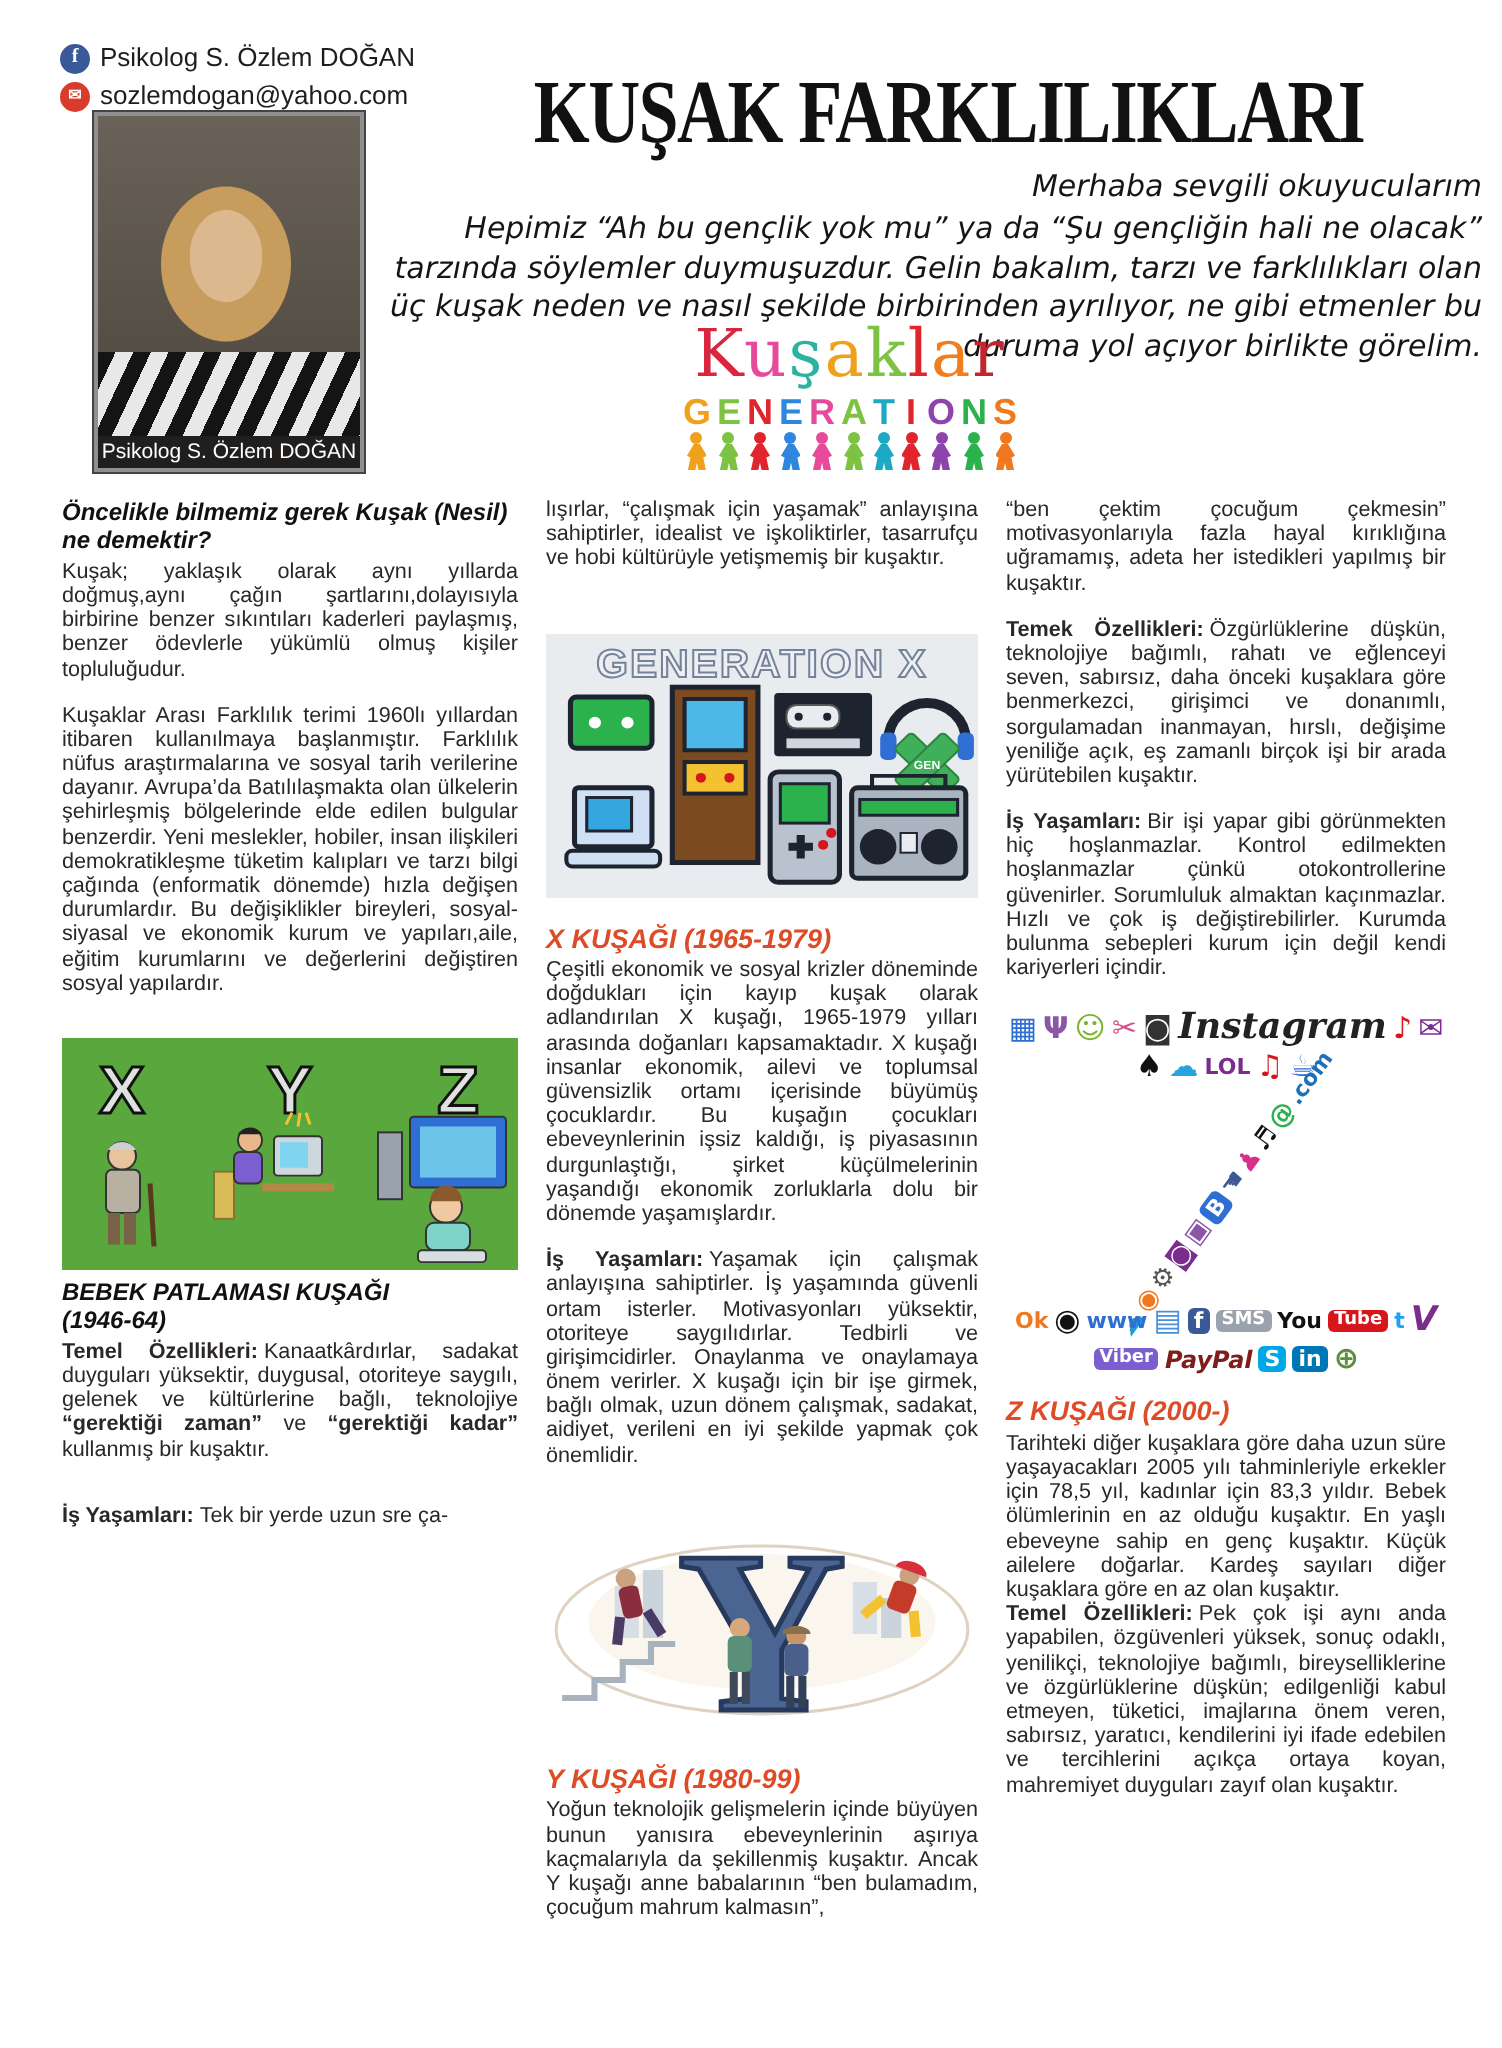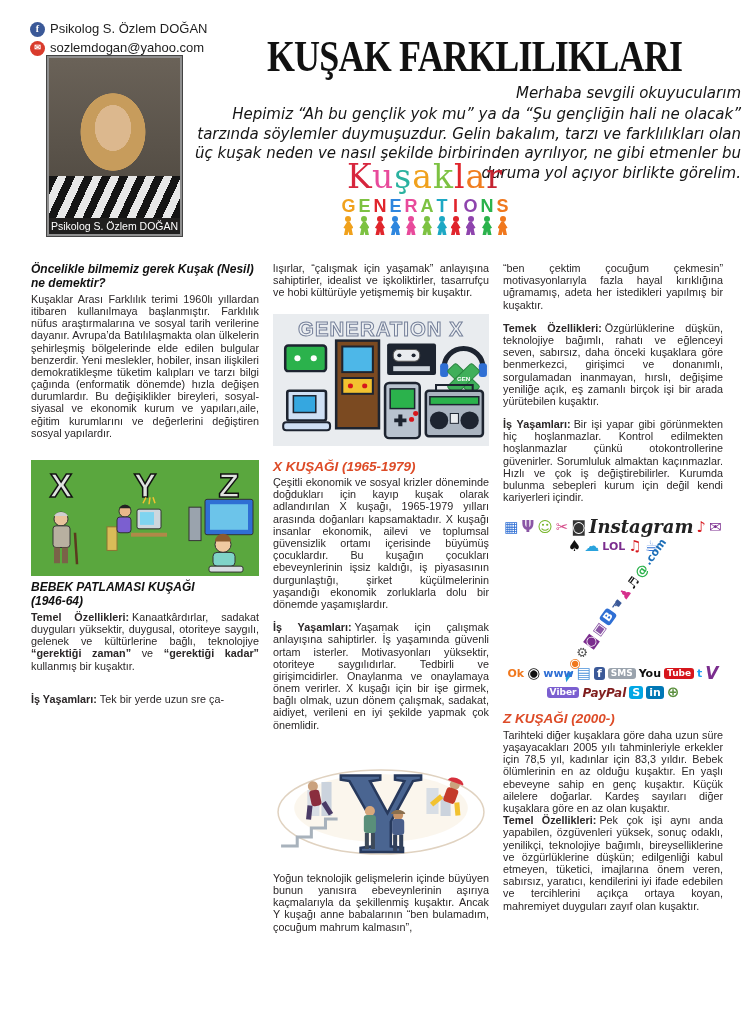--- a/index.html
+++ b/index.html
@@ -34,35 +34,35 @@
   .gen-graphic{position:absolute;left:305px;top:160px;width:240px;display:flex;flex-direction:column;align-items:center;}
   .gg-title{font-family:"DejaVu Serif",serif;font-weight:normal;font-size:33px;line-height:1;letter-spacing:1px;}
   .gg-word{display:flex;gap:3px;margin-top:4px;align-items:flex-start;}
   .gl{display:flex;flex-direction:column;align-items:center;}
   .gl b{font-size:18px;line-height:1;font-family:"Liberation Sans",sans-serif;}
   .person{display:block;width:10px;height:19px;margin-top:1px;position:relative;}
   .person::before{content:"";position:absolute;left:50%;transform:translateX(-50%);top:0;width:6px;height:6px;border-radius:50%;background:currentColor;}
   .person::after{content:"";position:absolute;left:0;top:6px;width:10px;height:13px;background:currentColor;
       clip-path:polygon(35% 0,65% 0,100% 45%,82% 52%,95% 100%,58% 100%,50% 72%,42% 100%,5% 100%,18% 52%,0 45%);}
   
-  .cols{position:absolute;left:31px;top:262px;width:692px;height:762px;display:flex;gap:14px;overflow:hidden;}
+  .cols{position:absolute;left:31px;top:249px;width:692px;height:762px;display:flex;gap:14px;overflow:hidden;}
   .col{display:flex;flex-direction:column;}
   .col1{width:228px;} .col2{width:216px;} .col3{width:220px;}
   .col p{margin:0 0 11px;font-size:10.8px;line-height:1.13;text-align:justify;color:#2b2728;}
   .col p.tight{margin-bottom:0;}
   .col h3{margin:0 0 2px;font-size:12px;font-style:italic;font-weight:bold;color:#111;line-height:1.2;}
   .col h4{margin:7px 0 2px;font-size:13.5px;font-style:italic;font-weight:bold;color:#dd4b27;line-height:1.15;}
   .lbl{margin-right:3px;}
   .gap{height:10px;flex:0 0 auto;}
   
   .img{width:100%;flex:0 0 auto;}
   .img svg{display:block;width:100%;height:100%;}
   .img-xyz{height:116px;margin:10px 0 4px;}
   .img-xyz2{height:120px;margin:4px 0 10px;}
-  .img-genx{height:132px;margin:4px 0 6px;}
+  .img-genx{height:132px;margin:20px 0 6px;}
   .img-y{height:126px;margin:4px 0 0;}
   .img-z{position:relative;height:186px;margin:2px 0 2px;overflow:hidden;}
   
   .chiprow{position:absolute;display:flex;align-items:center;justify-content:center;flex-wrap:wrap;gap:3px;}
   .z-top{top:2px;left:0;right:0;}
   .z-mid{left:50%;top:94px;transform:translate(-50%,-50%) rotate(-54deg);gap:2px;flex-wrap:nowrap;}
   .z-bottom{bottom:2px;left:0;right:0;}
   .chip{font-weight:bold;line-height:1;font-size:15px;font-family:"DejaVu Sans",sans-serif;}
   .z-mid .chip{font-size:13px;}
   .chip.badge{border-radius:3px;padding:1px 3px;font-size:11px;}
@@ -146,20 +146,21 @@
           <b>S</b>
           <i class="person"></i>
         </span>
       </div>
   </div>
 
   <main class="cols">
 
     <section class="col col1">
       <h3>Öncelikle bilmemiz gerek Kuşak (Nesil) ne demektir?</h3>
+      <p>Kuşak; yaklaşık olarak aynı yıllarda doğmuş,aynı çağın şartlarını,dolayısıyla birbirine benzer sıkıntıları kaderleri paylaşmış, benzer ödevlerle yükümlü olmuş kişiler topluluğudur.</p>
       <p>Kuşaklar Arası Farklılık terimi 1960lı yıllardan itibaren kullanılmaya başlanmıştır. Farklılık nüfus araştırmalarına ve sosyal tarih verilerine dayanır. Avrupa’da Batılılaşmakta olan ülkelerin şehirleşmiş bölgelerinde elde edilen bulgular benzerdir. Yeni meslekler, hobiler, insan ilişkileri demokratikleşme tüketim kalıpları ve tarzı bilgi çağında (enformatik dönemde) hızla değişen durumlardır. Bu değişiklikler bireyleri, sosyal-siyasal ve ekonomik kurum ve yapıları,aile, eğitim kurumlarını ve değerlerini değiştiren sosyal yapılardır.</p>
 
       <div class="img img-xyz">
         <svg viewBox="0 0 228 118" preserveAspectRatio="none">
           <rect width="228" height="118" fill="#5aa73e"></rect>
           <text x="30" y="38" text-anchor="middle" font-family="Liberation Sans,sans-serif" font-size="34" font-weight="bold" fill="#dfe3df" stroke="#111" stroke-width="1.5">X</text>
           <text x="114" y="38" text-anchor="middle" font-family="Liberation Sans,sans-serif" font-size="34" font-weight="bold" fill="#dfe3df" stroke="#111" stroke-width="1.5">Y</text>
           <text x="198" y="38" text-anchor="middle" font-family="Liberation Sans,sans-serif" font-size="34" font-weight="bold" fill="#dfe3df" stroke="#111" stroke-width="1.5">Z</text>
           <g>
             <circle cx="30" cy="60" r="7" fill="#e8c49c" stroke="#333"></circle>
@@ -296,20 +297,21 @@
           <g transform="translate(176,50) rotate(20)">
             <circle cx="0" cy="-12" r="5" fill="#caa27e"></circle>
               <path d="M-8 -14 a8 5 0 0 1 16 0 z" fill="#d6303c"></path>
             <rect x="-6" y="-8" width="12" height="15" rx="3" fill="#c43b2a"></rect>
             <rect x="-8" y="7" width="5" height="13" fill="#f2c230" transform="rotate(30)"></rect>
               <rect x="3" y="7" width="5" height="13" fill="#f2c230" transform="rotate(-25)"></rect>
           </g>
         </svg>
       </div>
 
+      <h4>Y KUŞAĞI (1980-99)</h4>
       <p>Yoğun teknolojik gelişmelerin içinde büyüyen bunun yanısıra ebeveynlerinin aşırıya kaçmalarıyla da şekillenmiş kuşaktır. Ancak Y kuşağı anne babalarının “ben bulamadım, çocuğum mahrum kalmasın”,</p>
     </section>
 
     <section class="col col3">
       <p>“ben çektim çocuğum çekmesin” motivasyonlarıyla fazla hayal kırıklığına uğramamış, adeta her istedikleri yapılmış bir kuşaktır.</p>
       <p><b class="lbl">Temek Özellikleri:</b><span>Özgürlüklerine düşkün, teknolojiye bağımlı, rahatı ve eğlenceyi seven, sabırsız, daha önceki kuşaklara göre benmerkezci, girişimci ve donanımlı, sorgulamadan inanmayan, hırslı, değişime yeniliğe açık, eş zamanlı birçok işi bir arada yürütebilen kuşaktır.</span></p>
       <p><b class="lbl">İş Yaşamları:</b><span>Bir işi yapar gibi görünmekten hiç hoşlanmazlar. Kontrol edilmekten hoşlanmazlar çünkü otokontrollerine güvenirler. Sorumluluk almaktan kaçınmazlar. Hızlı ve çok iş değiştirebilirler. Kurumda bulunma sebepleri kurum için değil kendi kariyerleri içindir.</span></p>
 
       <div class="img img-z">
         <div class="chiprow z-top">

